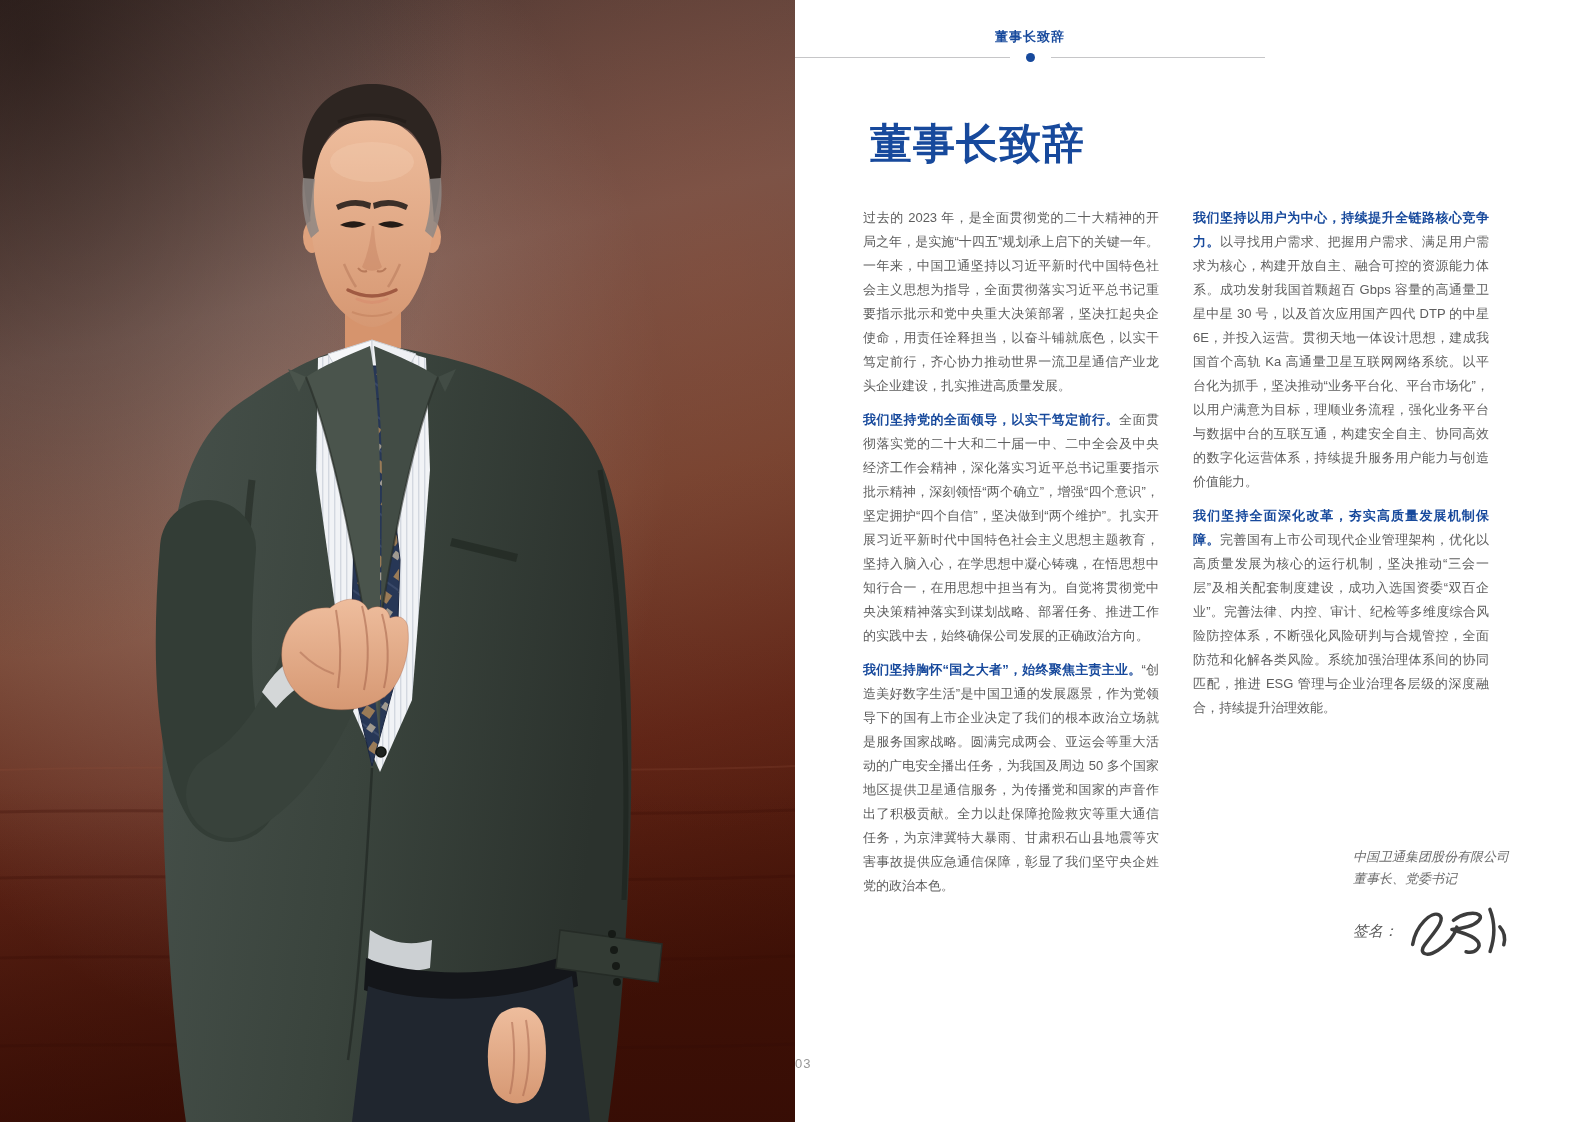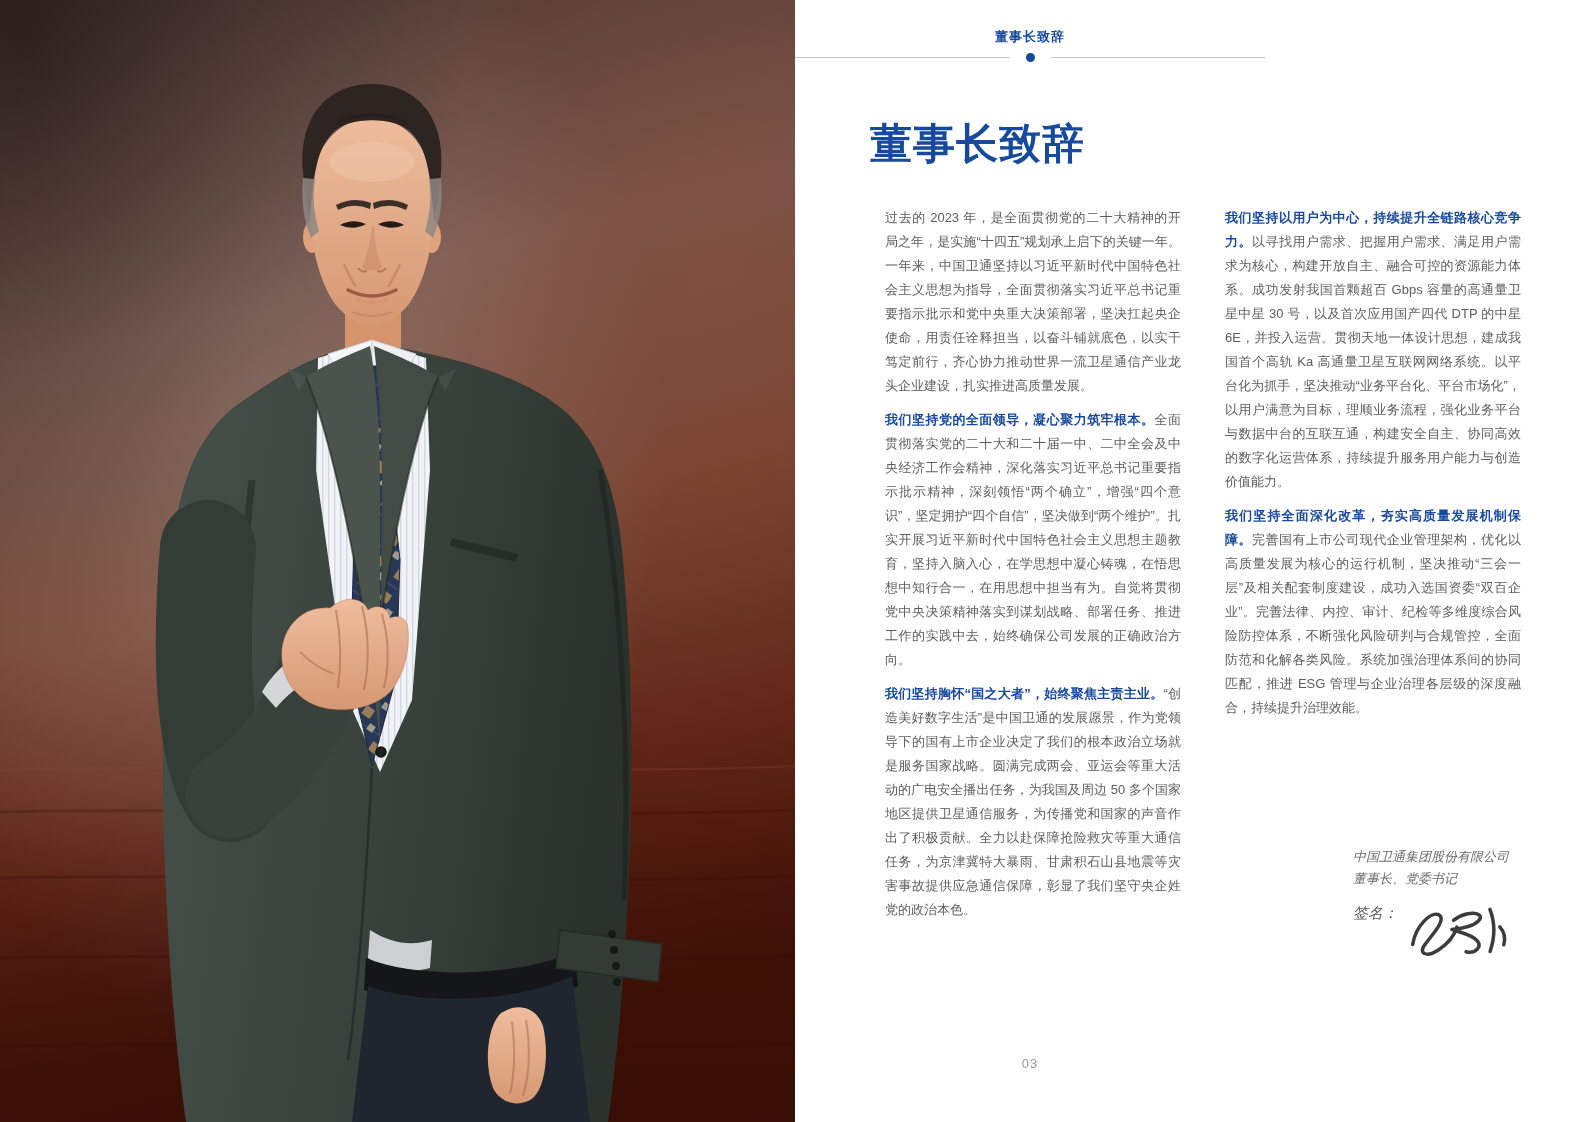--- a/index.html
+++ b/index.html
@@ -26,37 +26,37 @@
   }
   .rule{position:absolute;top:53px;left:0;width:100%;display:flex;align-items:center}
   .rule .line{flex:1 1 auto;height:1px;background:var(--rule)}
   .rule .dot{flex:0 0 auto;width:9px;height:9px;border-radius:50%;background:var(--accent);margin:0 16px}
 
   .page-title{
     position:absolute;left:75px;top:116px;margin:0;
     font-size:42px;font-weight:800;color:var(--accent);letter-spacing:1px;
   }
 
-  .cols{position:absolute;left:90px;top:206px;width:625px;display:flex;gap:44px}
+  .cols{position:absolute;left:68px;top:206px;width:625px;display:flex;gap:34px}
   .col{width:296px;flex:0 0 296px}
   .col p{
     margin:0 0 10px 0;font-size:13px;line-height:24px;color:var(--body-text);
     text-align:justify;
   }
   .col p .lead{font-weight:bold;color:var(--accent)}
 
   .signoff{
     position:absolute;left:558px;top:846px;width:210px;
     font-size:13px;line-height:22px;color:var(--signoff);font-style:italic;
   }
-  .sign-row{margin-top:12px;display:flex;gap:8px;font-size:15px;color:#5a5a5a}
+  .sign-row{margin-top:12px;display:flex;align-items:center;gap:8px;font-size:15px;color:#5a5a5a}
   .sign-row svg{display:block}
 
   .pageno{
-    position:absolute;top:1056px;left:0;width:100%;text-align:center;
+    position:absolute;top:1056px;left:0;width:100%;
     font-size:13px;color:var(--page-number);letter-spacing:1px;
   }
 </style>
 </head>
 <body>
 
 <div class="spread">
 
   <div class="photo-pane" title="董事长肖像：深红色背景前身着深色西装、条纹衬衫与藏蓝花纹领带，手抚前襟">
     <svg width="795" height="1122" viewBox="0 0 795 1122">
@@ -220,21 +220,21 @@
       <span class="line"></span>
       <span class="dot"></span>
       <span class="line"></span>
     </div>
 
     <h1 class="page-title">董事长致辞</h1>
 
     <div class="cols">
       <div class="col">
         <p><span class="lead"></span><span>过去的 2023 年，是全面贯彻党的二十大精神的开局之年，是实施“十四五”规划承上启下的关键一年。一年来，中国卫通坚持以习近平新时代中国特色社会主义思想为指导，全面贯彻落实习近平总书记重要指示批示和党中央重大决策部署，坚决扛起央企使命，用责任诠释担当，以奋斗铺就底色，以实干笃定前行，齐心协力推动世界一流卫星通信产业龙头企业建设，扎实推进高质量发展。</span></p>
-        <p><span class="lead">我们坚持党的全面领导，凝心聚力筑牢根本。</span><span>全面贯彻落实党的二十大和二十届一中、二中全会及中央经济工作会精神，深化落实习近平总书记重要指示批示精神，深刻领悟“两个确立”，增强“四个意识”，坚定拥护“四个自信”，坚决做到“两个维护”。扎实开展习近平新时代中国特色社会主义思想主题教育，坚持入脑入心，在学思想中凝心铸魂，在悟思想中知行合一，在用思想中担当有为。自觉将贯彻党中央决策精神落实到谋划战略、部署任务、推进工作的实践中去，始终确保公司发展的正确政治方向。</span></p>
+        <p><span class="lead">我们坚持党的全面领导，以实干笃定前行。</span><span>全面贯彻落实党的二十大和二十届一中、二中全会及中央经济工作会精神，深化落实习近平总书记重要指示批示精神，深刻领悟“两个确立”，增强“四个意识”，坚定拥护“四个自信”，坚决做到“两个维护”。扎实开展习近平新时代中国特色社会主义思想主题教育，坚持入脑入心，在学思想中凝心铸魂，在悟思想中知行合一，在用思想中担当有为。自觉将贯彻党中央决策精神落实到谋划战略、部署任务、推进工作的实践中去，始终确保公司发展的正确政治方向。</span></p>
         <p><span class="lead">我们坚持胸怀“国之大者”，始终聚焦主责主业。</span><span>“创造美好数字生活”是中国卫通的发展愿景，作为党领导下的国有上市企业决定了我们的根本政治立场就是服务国家战略。圆满完成两会、亚运会等重大活动的广电安全播出任务，为我国及周边 50 多个国家地区提供卫星通信服务，为传播党和国家的声音作出了积极贡献。全力以赴保障抢险救灾等重大通信任务，为京津冀特大暴雨、甘肃积石山县地震等灾害事故提供应急通信保障，彰显了我们坚守央企姓党的政治本色。</span></p>
       </div>
       <div class="col">
         <p><span class="lead">我们坚持以用户为中心，持续提升全链路核心竞争力。</span><span>以寻找用户需求、把握用户需求、满足用户需求为核心，构建开放自主、融合可控的资源能力体系。成功发射我国首颗超百 Gbps 容量的高通量卫星中星 30 号，以及首次应用国产四代 DTP 的中星 6E，并投入运营。贯彻天地一体设计思想，建成我国首个高轨 Ka 高通量卫星互联网网络系统。以平台化为抓手，坚决推动“业务平台化、平台市场化”，以用户满意为目标，理顺业务流程，强化业务平台与数据中台的互联互通，构建安全自主、协同高效的数字化运营体系，持续提升服务用户能力与创造价值能力。</span></p>
         <p><span class="lead">我们坚持全面深化改革，夯实高质量发展机制保障。</span><span>完善国有上市公司现代企业管理架构，优化以高质量发展为核心的运行机制，坚决推动“三会一层”及相关配套制度建设，成功入选国资委“双百企业”。完善法律、内控、审计、纪检等多维度综合风险防控体系，不断强化风险研判与合规管控，全面防范和化解各类风险。系统加强治理体系间的协同匹配，推进 ESG 管理与企业治理各层级的深度融合，持续提升治理效能。</span></p>
       </div>
     </div>
 
     <div class="signoff">
       <div>中国卫通集团股份有限公司</div>

